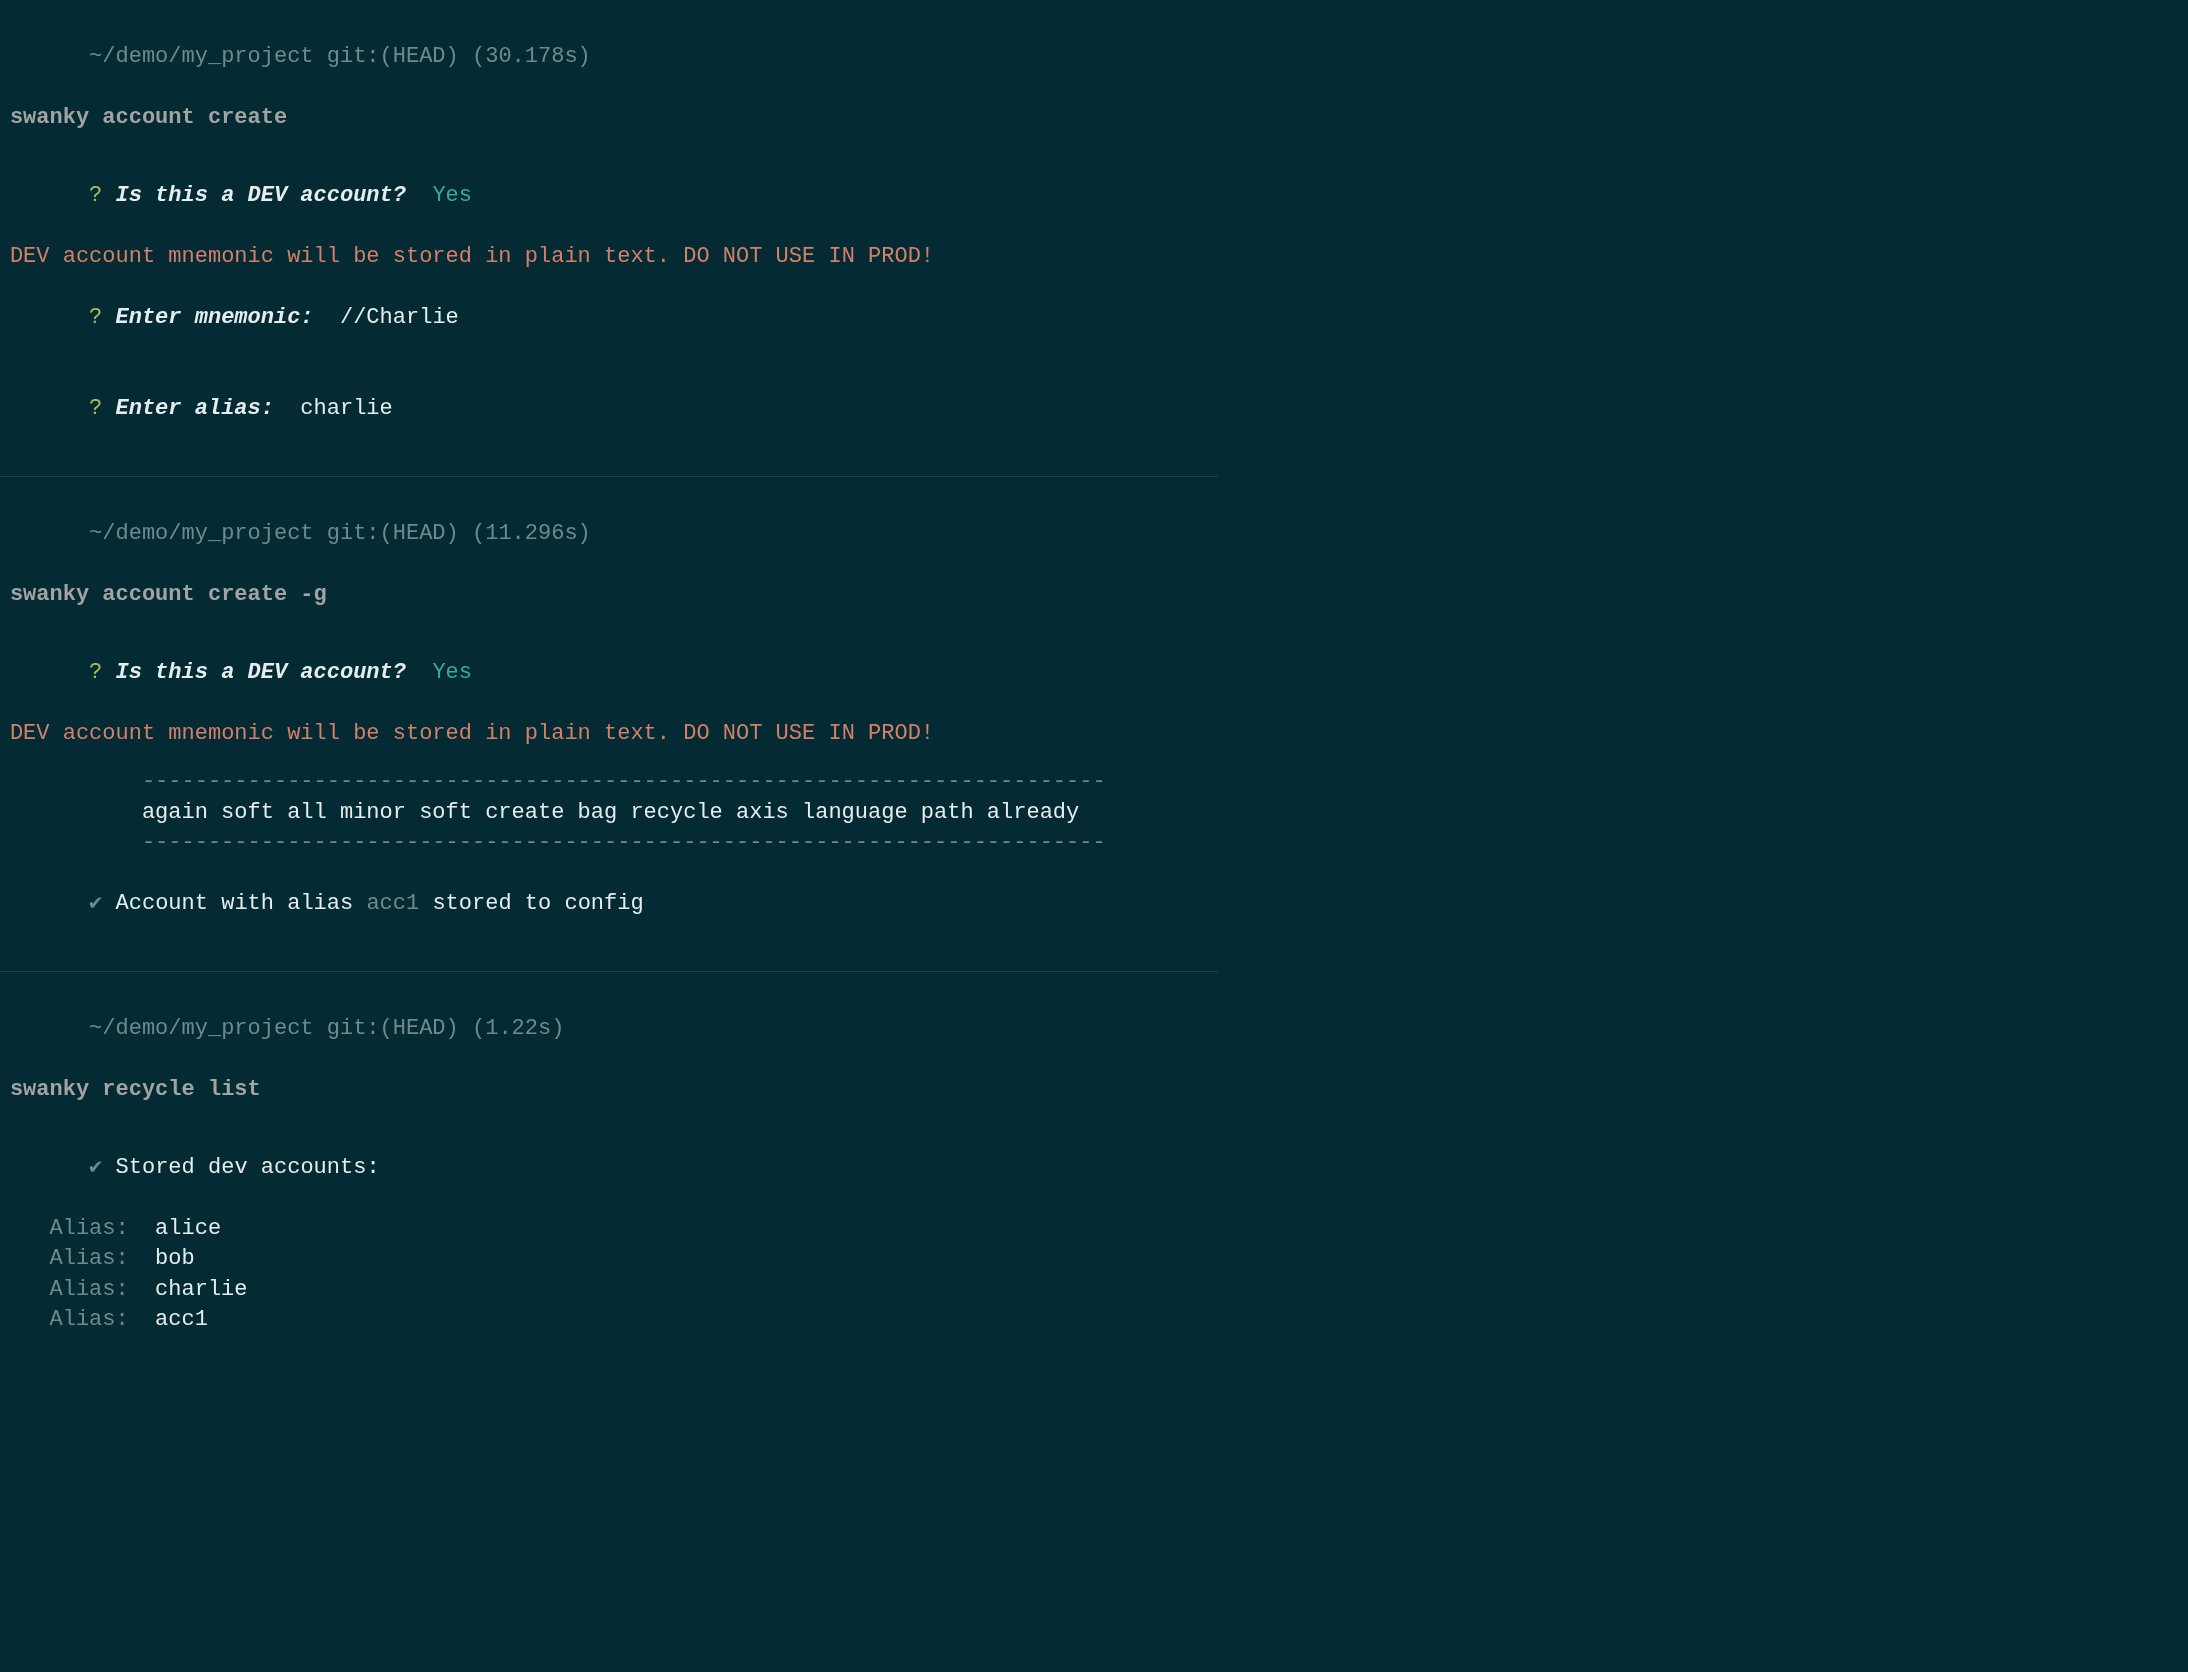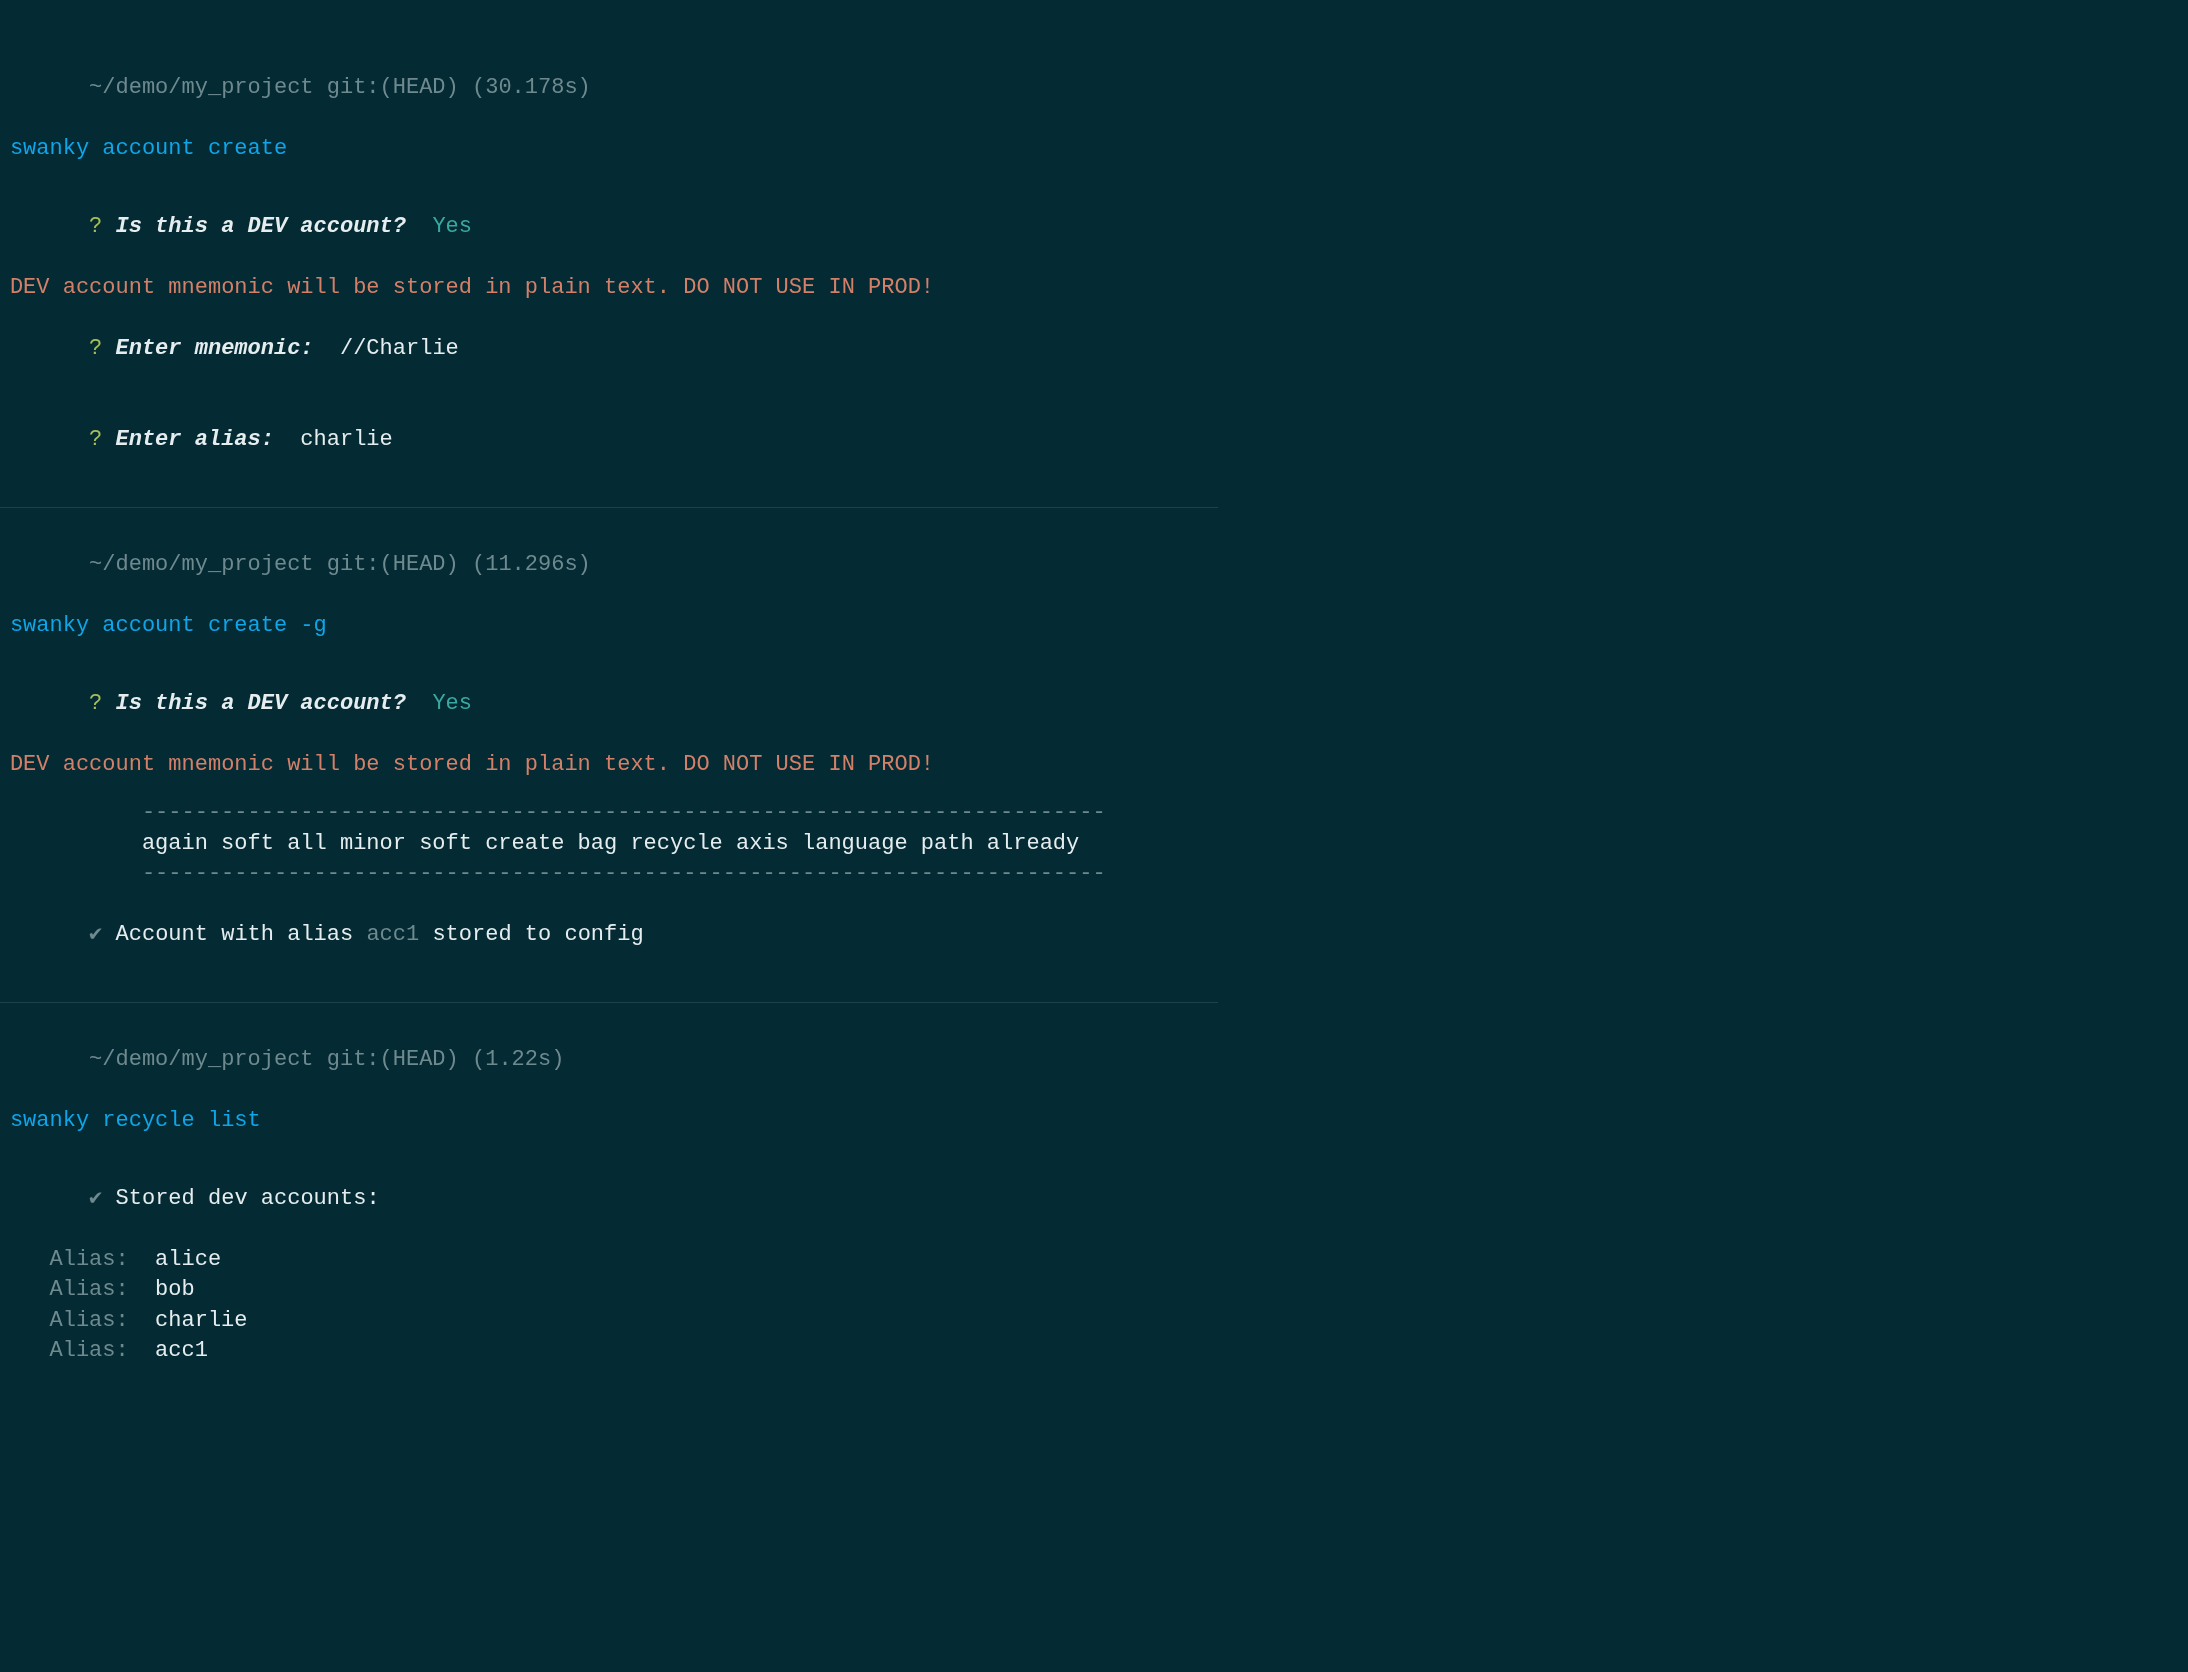--- a/index.html
+++ b/index.html
@@ -7,31 +7,30 @@
     padding: 0;
     background: #042a33;
     color: #cfd8dc;
     font-family: "SF Mono", ui-monospace, Menlo, Consolas, "Liberation Mono", monospace;
     font-size: 22px;
     line-height: 1.38;
   }
   .frame {
     width: 1218px;
     box-sizing: border-box;
-    margin-top: 31px;
   }
   .block {
     padding: 11.8px 9.9px 21.7px 9.9px;
     border-top: 1px solid #1c434b;
   }
   .block:first-child { border-top: none; }
 
   
   .dim    { color: #6f8a8f; } 
-  .cmd    { color: #0ea5e9; font-weight: 400; }
+  .cmd    { color: #a3a3a3; font-weight: 700; }
   .white  { color: #e6edef; }
   .q      { color: #a7bf58; } 
   .ask    { color: #e6edef; font-weight: 700; font-style: italic; } 
   .teal   { color: #3aa8a0; } 
   .warn   { color: #d48069; } 
   .check  { color: #6f8a8f; } 
   .alias  { color: #6f8a8f; }
 
   .line { white-space: pre; }
   .gap  { height: 17.7px; }

